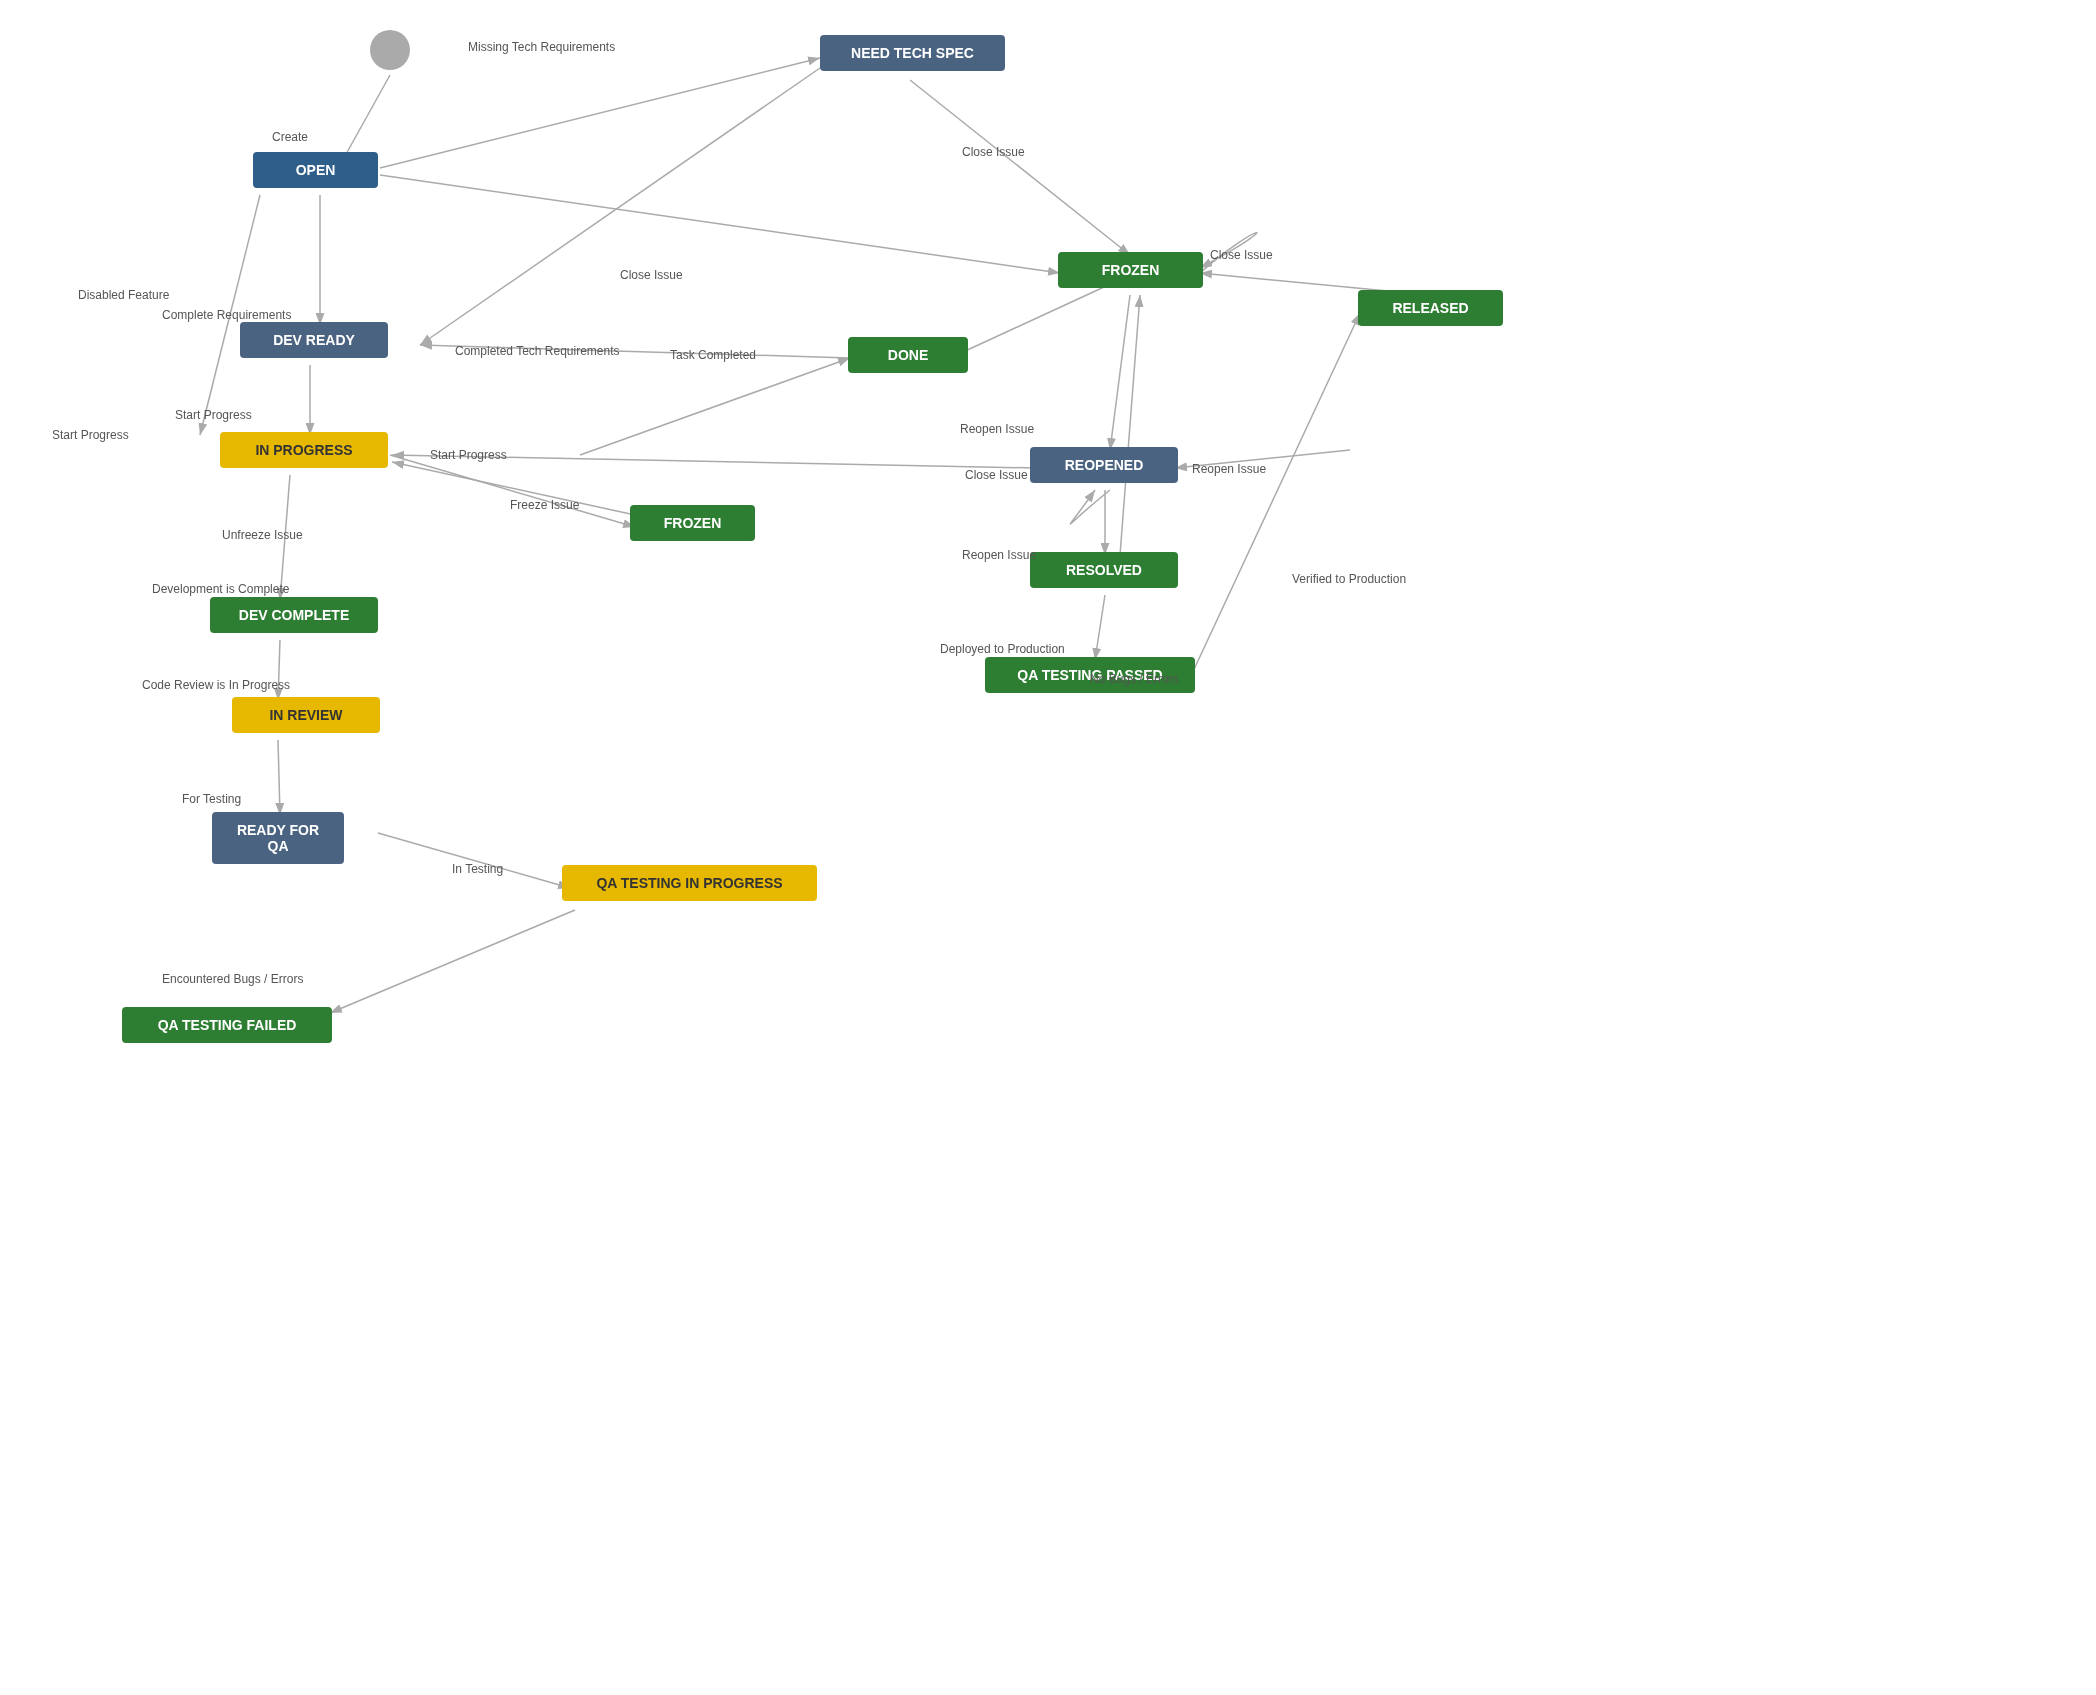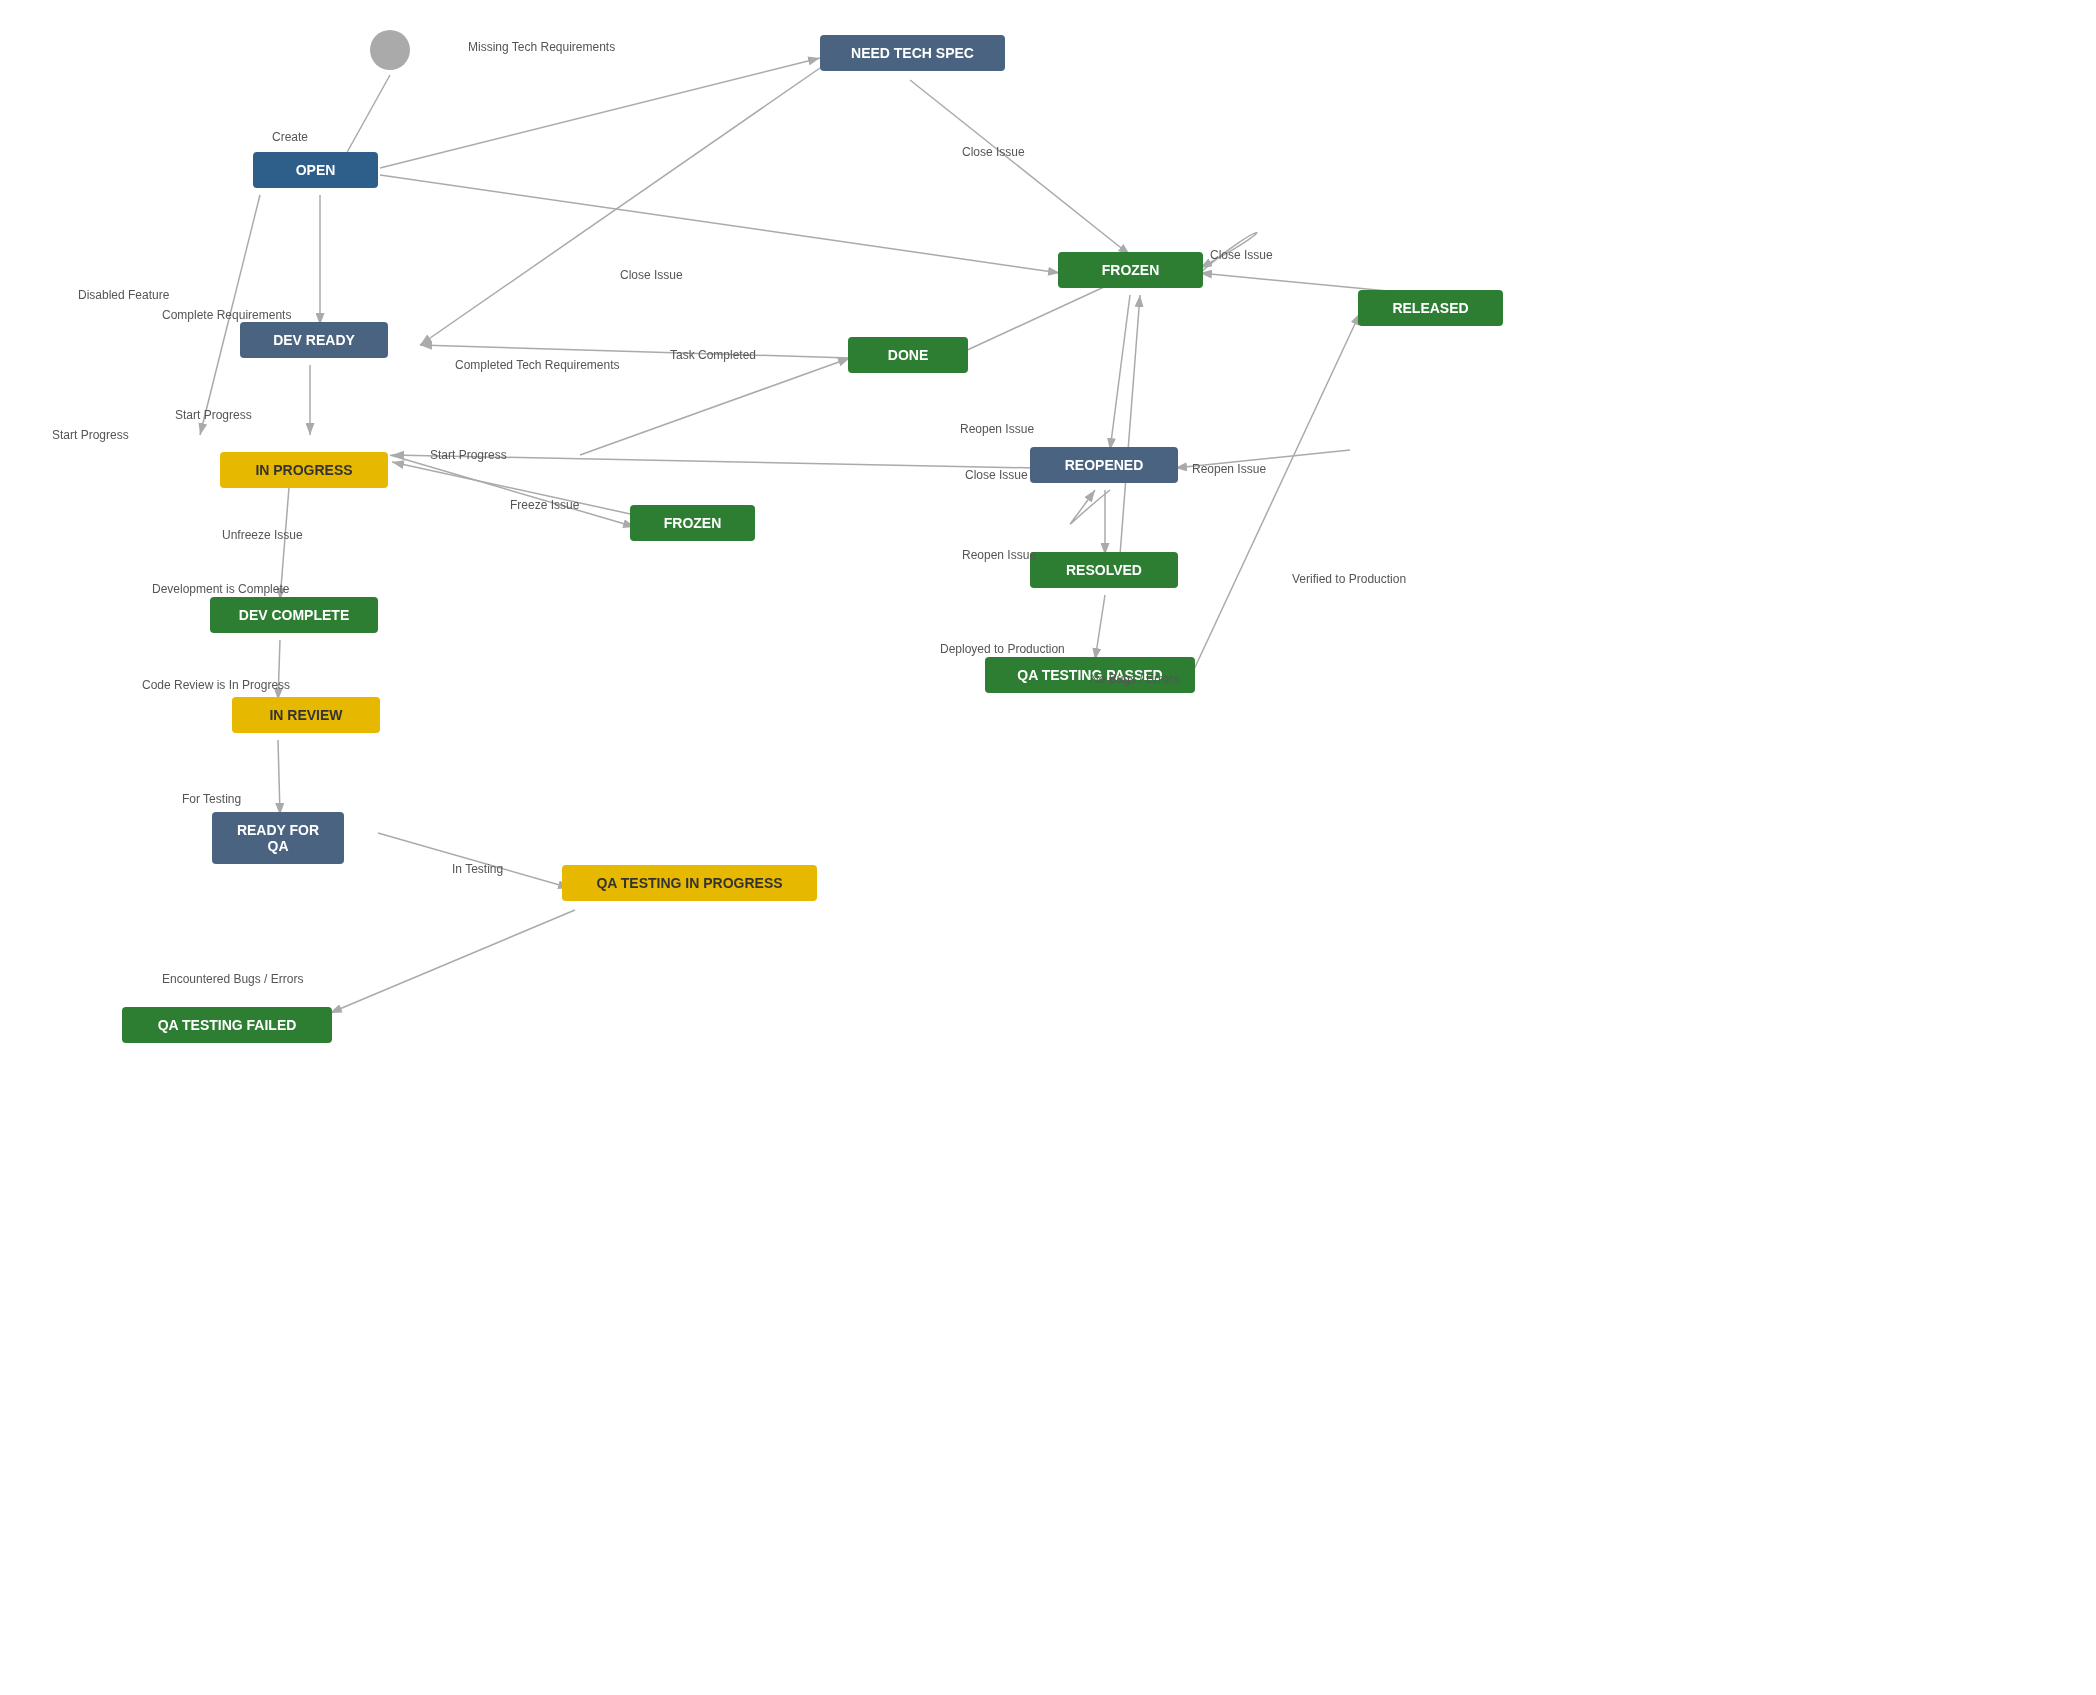--- a/index.html
+++ b/index.html
@@ -157,21 +157,21 @@
   </div>
 
   <div class="state-node node-slate" style="left: 240px; top: 322px; width: 148px;">
     <span>DEV READY</span>
   </div>
 
   <div class="state-node node-green" style="left: 848px; top: 337px; width: 105px;">
     <span>DONE</span>
   </div>
 
-  <div class="state-node node-yellow" style="left: 220px; top: 452px; width: 168px; align-items: flex-end;">
+  <div class="state-node node-yellow" style="left: 220px; top: 432px; width: 168px; align-items: flex-end;">
     <span>IN PROGRESS</span>
   </div>
 
   <div class="state-node node-green" style="left: 630px; top: 505px; width: 125px;">
     <span>FROZEN</span>
   </div>
 
   <div class="state-node node-slate" style="left: 1030px; top: 447px; width: 148px;">
     <span>REOPENED</span>
   </div>
@@ -215,21 +215,21 @@
   </div>
   <div class="label" style="left: 620px; top: 268px;">
     <span>Close Issue</span>
   </div>
   <div class="label" style="left: 1210px; top: 248px;">
     <span>Close Issue</span>
   </div>
   <div class="label" style="left: 162px; top: 308px;">
     <span>Complete Requirements</span>
   </div>
-  <div class="label" style="left: 455px; top: 358px;">
+  <div class="label" style="left: 455px; top: 344px;">
     <span>Completed Tech Requirements</span>
   </div>
   <div class="label" style="left: 670px; top: 348px;">
     <span>Task Completed</span>
   </div>
   <div class="label" style="left: 52px; top: 428px;">
     <span>Start Progress</span>
   </div>
   <div class="label" style="left: 175px; top: 408px;">
     <span>Start Progress</span>

